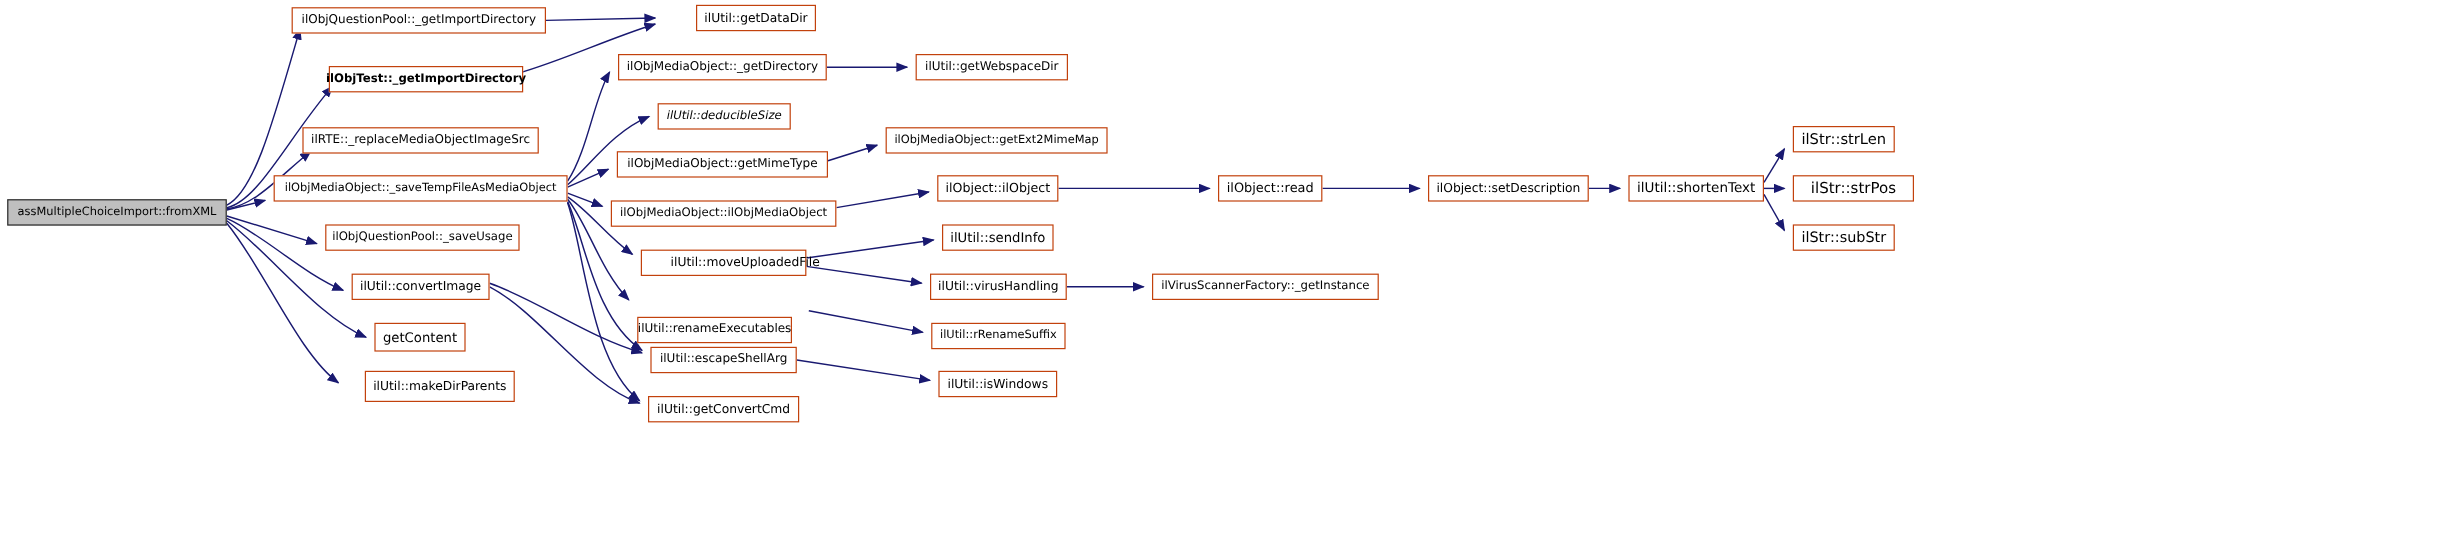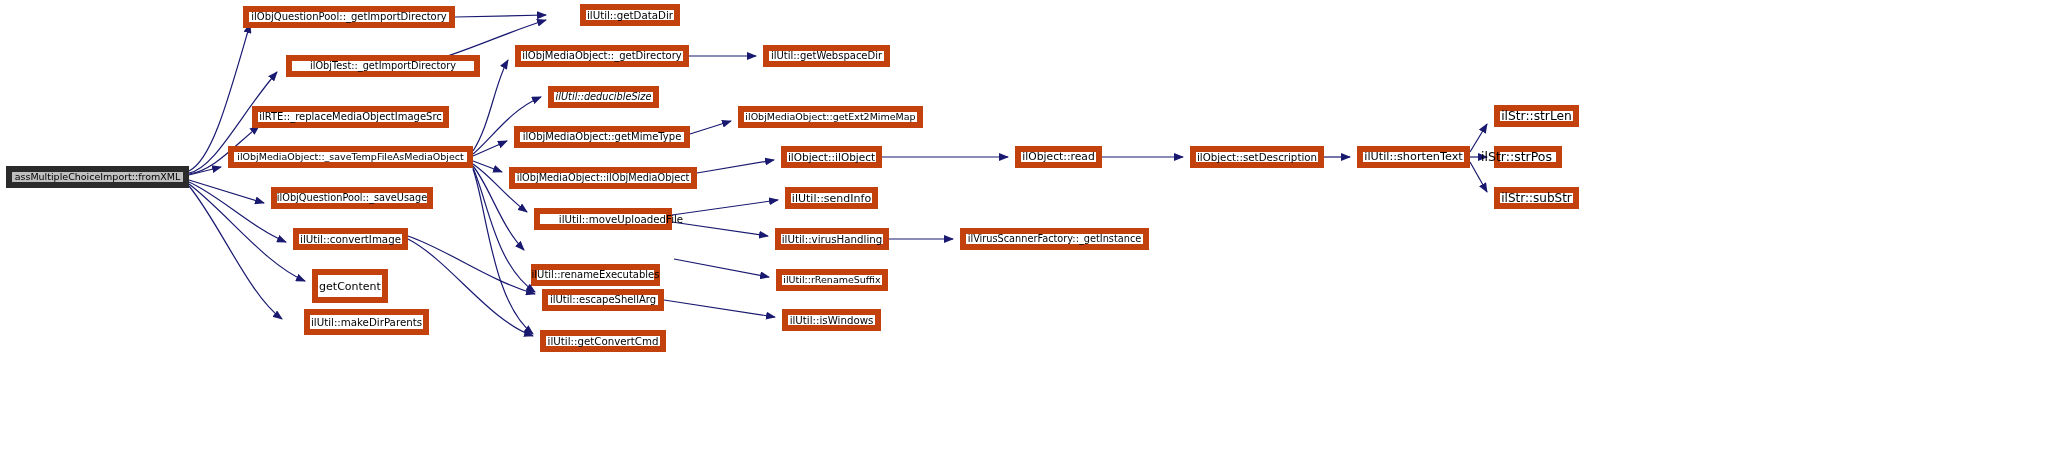--- a/index.html
+++ b/index.html
@@ -19,21 +19,21 @@
     position: absolute;
     left: 0;
     top: 0;
     width: 2051px;
     height: 467px;
     pointer-events: none;
   }
   .node {
     position: absolute;
     box-sizing: border-box;
-    border: 6px solid #c2410c;
+    border: 1px solid #c2410c;
     background: #ffffff;
     color: #000000;
     display: flex;
     align-items: center;
     justify-content: center;
     font-size: 13.5px;
     line-height: 1;
     white-space: nowrap;
     letter-spacing: 0px;
     z-index: 2;
@@ -94,36 +94,36 @@
         <path d="M1470,162 L 1487,192" fill="none" stroke="#191970" stroke-width="1.2" marker-end="url(#arrow)"></path>
       </g>
   </svg>
   <div id="nodes">
       <div class="node root" style="left: 6px; top: 166px; width: 183px; height: 22px;">
         <span style="font-size: 9.5px;">assMultipleChoiceImport::fromXML</span>
       </div>
       <div class="node" style="left: 243px; top: 6px; width: 212px; height: 22px;">
         <span style="font-size: 10px;">ilObjQuestionPool::_getImportDirectory</span>
       </div>
-      <div class="node" style="left: 286px; top: 55px; width: 194px; height: 22px;">
+      <div class="node" style="left: 274px; top: 55px; width: 162px; height: 22px; font-weight: bold;">
         <span style="font-size: 9.75px;">ilObjTest::_getImportDirectory</span>
       </div>
       <div class="node" style="left: 252px; top: 106px; width: 197px; height: 22px;">
         <span style="font-size: 10px;">ilRTE::_replaceMediaObjectImageSrc</span>
       </div>
       <div class="node" style="left: 228px; top: 146px; width: 245px; height: 22px;">
         <span style="font-size: 9.5px;">ilObjMediaObject::_saveTempFileAsMediaObject</span>
       </div>
       <div class="node" style="left: 271px; top: 187px; width: 162px; height: 22px;">
         <span style="font-size: 9.75px;">ilObjQuestionPool::_saveUsage</span>
       </div>
       <div class="node" style="left: 293px; top: 228px; width: 115px; height: 22px;">
         <span style="font-size: 10.25px;">ilUtil::convertImage</span>
       </div>
-      <div class="node" style="left: 312px; top: 269px; width: 76px; height: 34px;">
+      <div class="node" style="left: 312px; top: 269px; width: 76px; height: 24px;">
         <span style="font-size: 11px;">getContent</span>
       </div>
       <div class="node" style="left: 304px; top: 309px; width: 125px; height: 26px;">
         <span style="font-size: 10.25px;">ilUtil::makeDirParents</span>
       </div>
       <div class="node" style="left: 580px; top: 4px; width: 100px; height: 22px;">
         <span style="font-size: 10.25px;">ilUtil::getDataDir</span>
       </div>
       <div class="node" style="left: 515px; top: 45px; width: 174px; height: 22px;">
         <span style="font-size: 10px;">ilObjMediaObject::_getDirectory</span>
@@ -178,20 +178,20 @@
       </div>
       <div class="node" style="left: 1190px; top: 146px; width: 134px; height: 22px;">
         <span style="font-size: 10.25px;">ilObject::setDescription</span>
       </div>
       <div class="node" style="left: 1357px; top: 146px; width: 113px; height: 22px;">
         <span style="font-size: 11.25px;">ilUtil::shortenText</span>
       </div>
       <div class="node" style="left: 1494px; top: 105px; width: 85px; height: 22px;">
         <span style="font-size: 12.25px;">ilStr::strLen</span>
       </div>
-      <div class="node" style="left: 1494px; top: 146px; width: 68px; height: 22px; justify-content: flex-end;">
+      <div class="node" style="left: 1494px; top: 146px; width: 101px; height: 22px;">
         <span style="font-size: 12.5px;">ilStr::strPos</span>
       </div>
       <div class="node" style="left: 1494px; top: 187px; width: 85px; height: 22px;">
         <span style="font-size: 12px;">ilStr::subStr</span>
       </div>
     </div>
 </div>
 
 </body></html>

